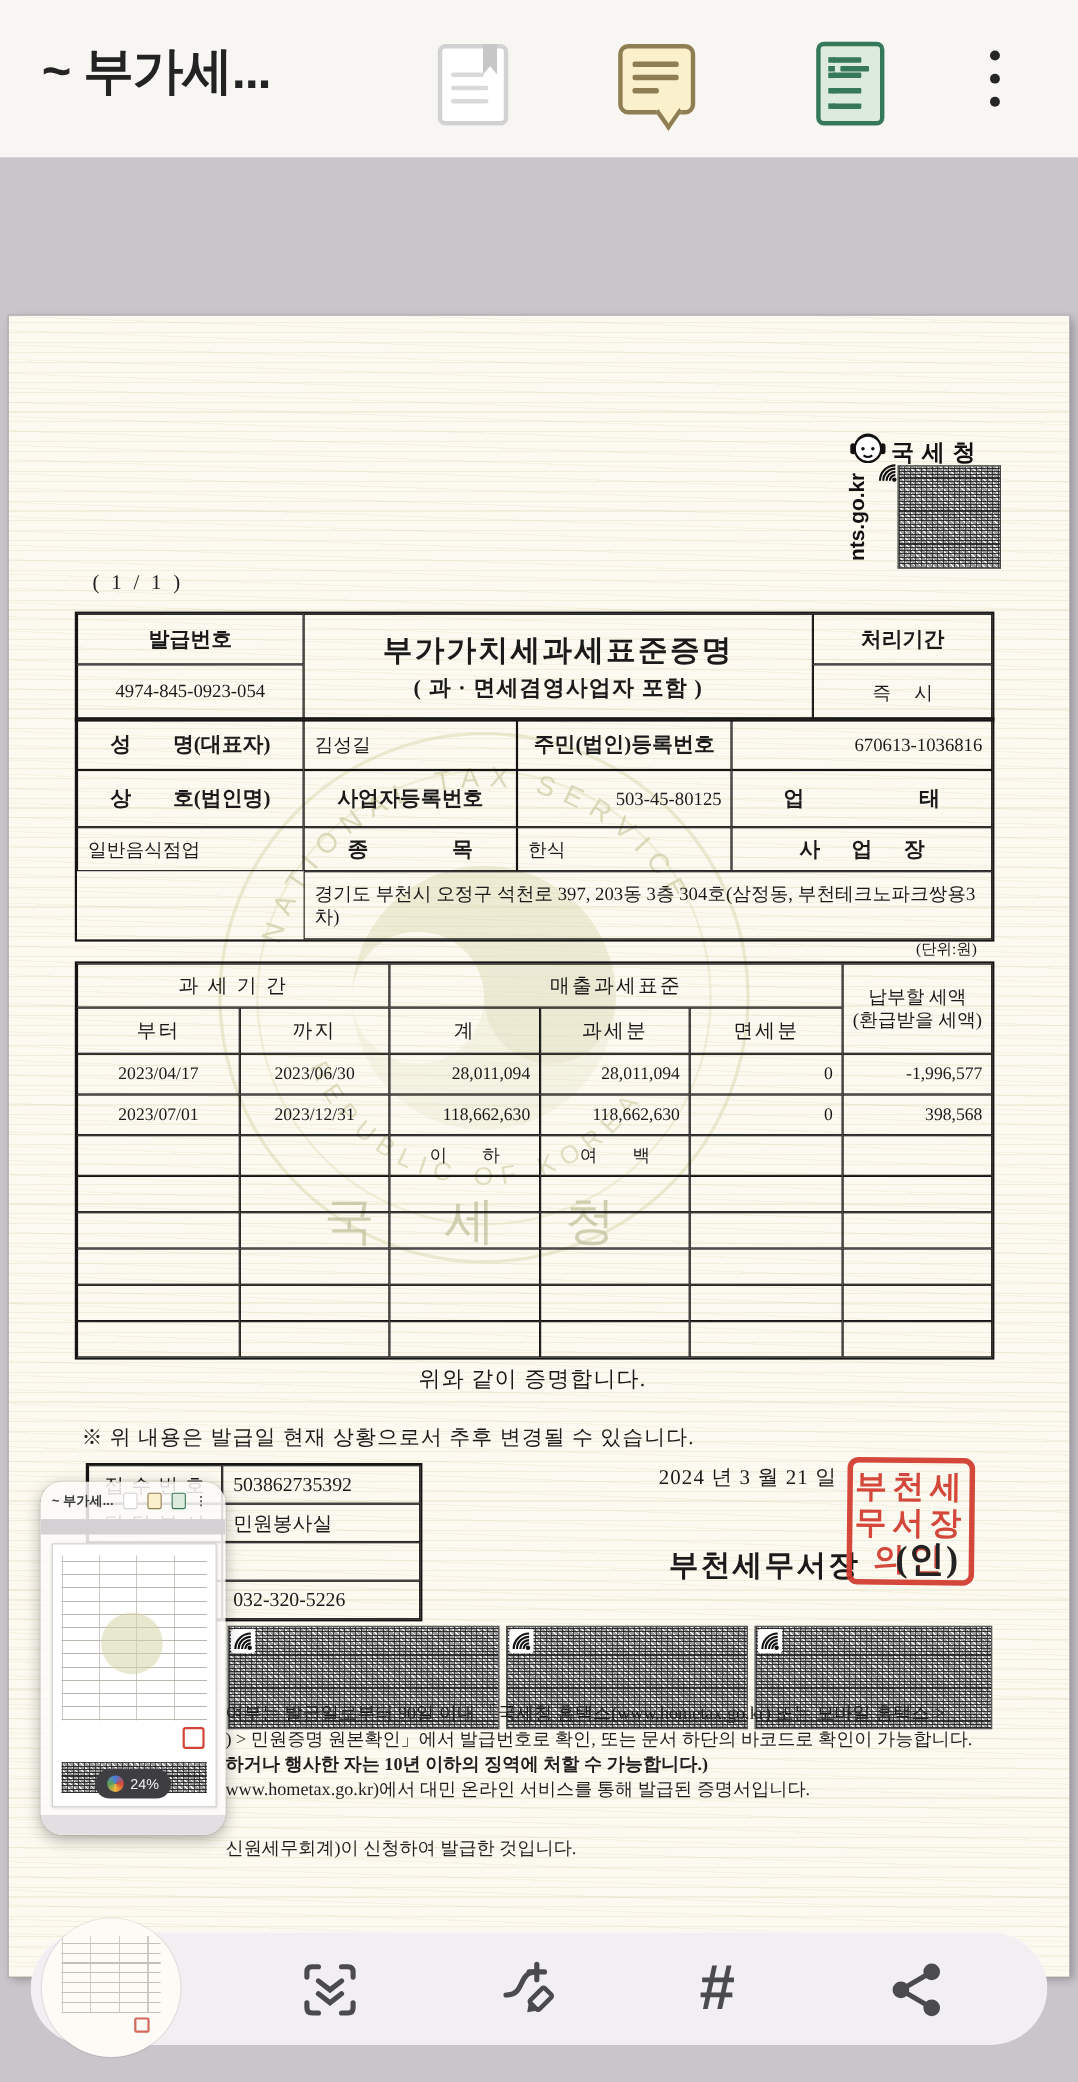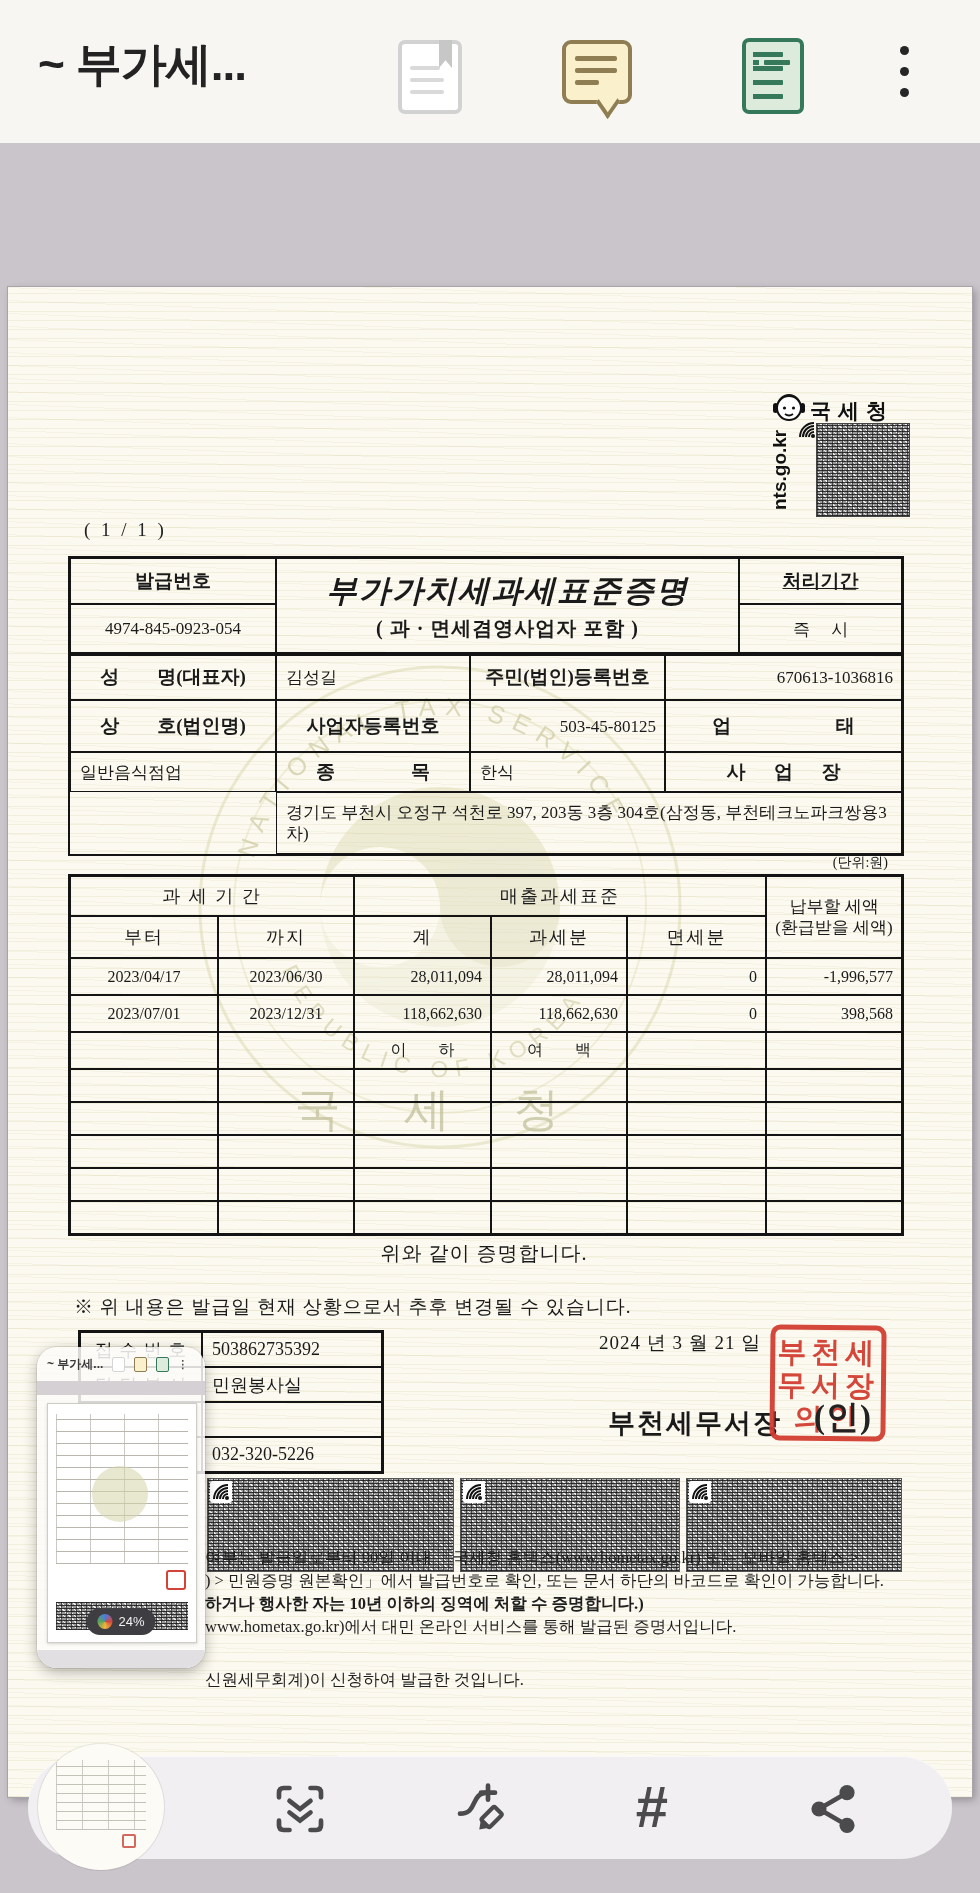--- a/index.html
+++ b/index.html
@@ -56,21 +56,21 @@
   .gtab{position:absolute;display:grid;border:2px solid #141414;}
   .gtab > div{border:1px solid #141414;display:flex;align-items:center;position:relative;
               font-size:17px;overflow:hidden;}
   .cc{justify-content:center;text-align:center;}
   .cl{justify-content:flex-start;padding-left:9px;}
   .cr{justify-content:flex-end;padding-right:8px;}
   .bold{font-weight:700;}
 
   .htab{left:60px;top:269px;width:832px;height:96px;grid-template-columns:206px 1fr 163px;grid-template-rows:46px 1fr;}
   .title-cell{flex-direction:column;justify-content:center;}
-  .doc-title{font-size:31px;font-weight:700;letter-spacing:2px;font-style:italic;}
+  .doc-title{font-size:27px;font-weight:700;letter-spacing:2px;}
   .doc-subtitle{font-size:20px;font-weight:700;letter-spacing:1px;margin-top:3px;}
 
   .itab{left:60px;top:365px;width:832px;height:200px;grid-template-columns:206px 194px 195px 1fr;
         grid-template-rows:46px 52px 40px 1fr;}
   .itab .lbl{font-weight:700;font-size:19px;}
   .itab .val{font-size:17px;line-height:21px;}
 
   .unit{left:48px;top:567px;width:832px;text-align:right;font-size:14px;}
 
   .ttab{left:60px;top:587px;width:832px;height:358px;
@@ -221,21 +221,21 @@
     </div>
 
     <div class="abs pageind">( 1 / 1 )</div>
 
     <div class="gtab htab">
       <div class="cc bold" style="font-size:19px;">발급번호</div>
       <div class="cc title-cell" style="grid-column:2;grid-row:1/3;">
         <span class="doc-title">부가가치세과세표준증명</span>
         <span class="doc-subtitle">( 과 · 면세겸영사업자  포함 )</span>
       </div>
-      <div class="cc bold" style="font-size:19px;text-decoration:underline;">처리기간</div>
+      <div class="cc bold" style="font-size:19px;">처리기간</div>
       <div class="cc" style="grid-column:1;grid-row:2;font-size:17px;">4974-845-0923-054</div>
       <div class="cc pre" style="grid-column:3;grid-row:2;">즉     시</div>
     </div>
 
     <div class="gtab itab">
       <div class="cc lbl pre">성        명(대표자)</div>
       <div class="cl val">김성길</div>
       <div class="cc lbl">주민(법인)등록번호</div>
       <div class="cr val">670613-1036816</div>
 
@@ -358,21 +358,21 @@
     <div class="abs bstrip speckle" style="left:678px;width:214px;">
       <svg class="spiral" viewBox="0 0 22 22">
         <path d="M4 18 A14 14 0 0 1 18 4 M7 18 A11 11 0 0 1 18 7 M10 18 A8 8 0 0 1 18 10 M13 18 A5 5 0 0 1 18 13" stroke="#111" stroke-width="2" fill="none"></path>
           <circle cx="17" cy="17" r="2" fill="#111"></circle>
       </svg>
     </div>
 
     <div class="abs footer">
       <div>여부는 발급일로부터 90일 이내 「국세청 홈택스(www.hometax.go.kr) 또는 모바일 홈택스 &gt;</div>
       <div>) &gt; 민원증명 원본확인」에서 발급번호로 확인, 또는 문서 하단의 바코드로 확인이 가능합니다.</div>
-      <div class="bold">하거나 행사한 자는 10년 이하의 징역에 처할 수 증명합니다.)</div>
+      <div class="bold">하거나 행사한 자는 10년 이하의 징역에 처할 수 가능합니다.)</div>
       <div>www.hometax.go.kr)에서 대민 온라인 서비스를 통해 발급된 증명서입니다.</div>
       <div class="gap"></div>
       <div>신원세무회계)이 신청하여 발급한 것입니다.</div>
     </div>
   </div>
 
   <div class="abs pip">
     <div class="pip-bar">
       <span class="pip-title">~ 부가세...</span>
       <span class="pip-ic" style="background:#fff;border:1px solid #d5d5d5;"></span>

